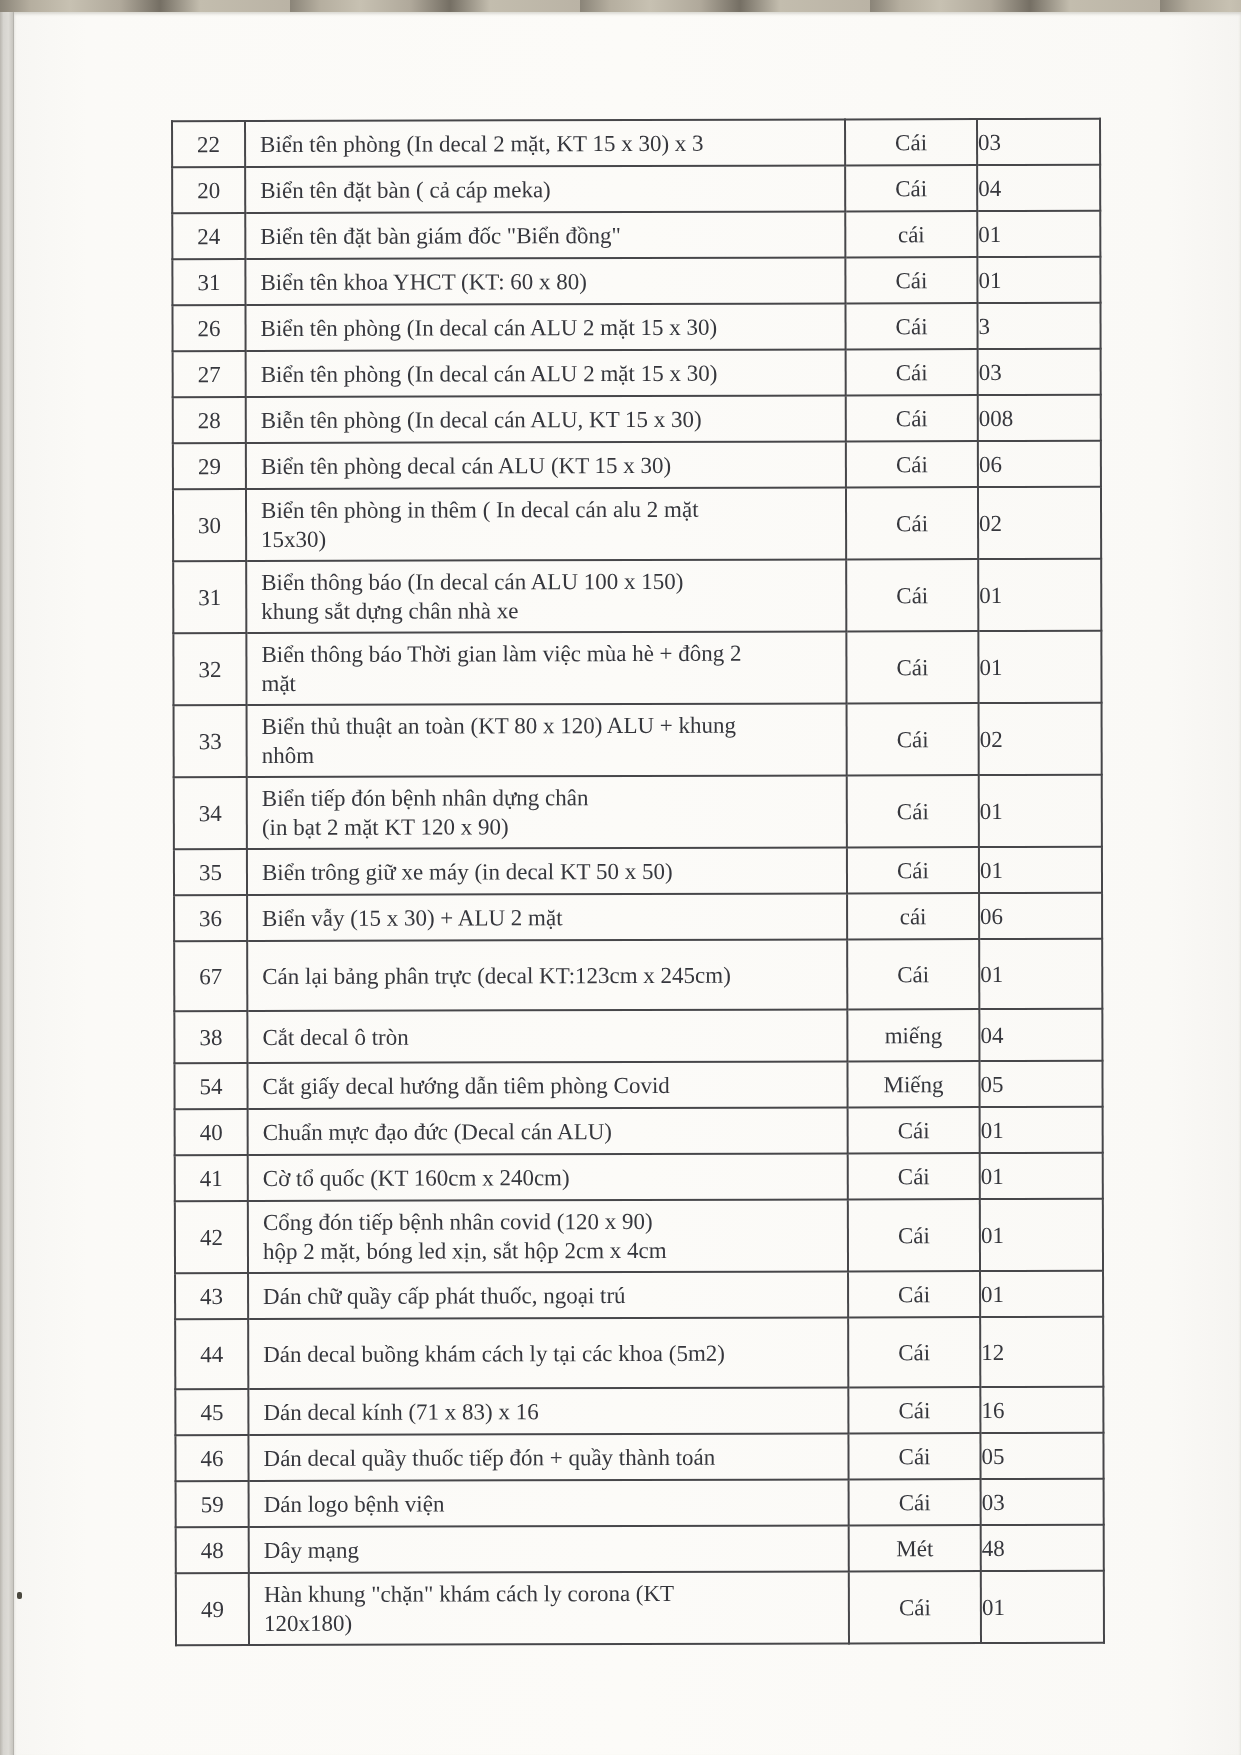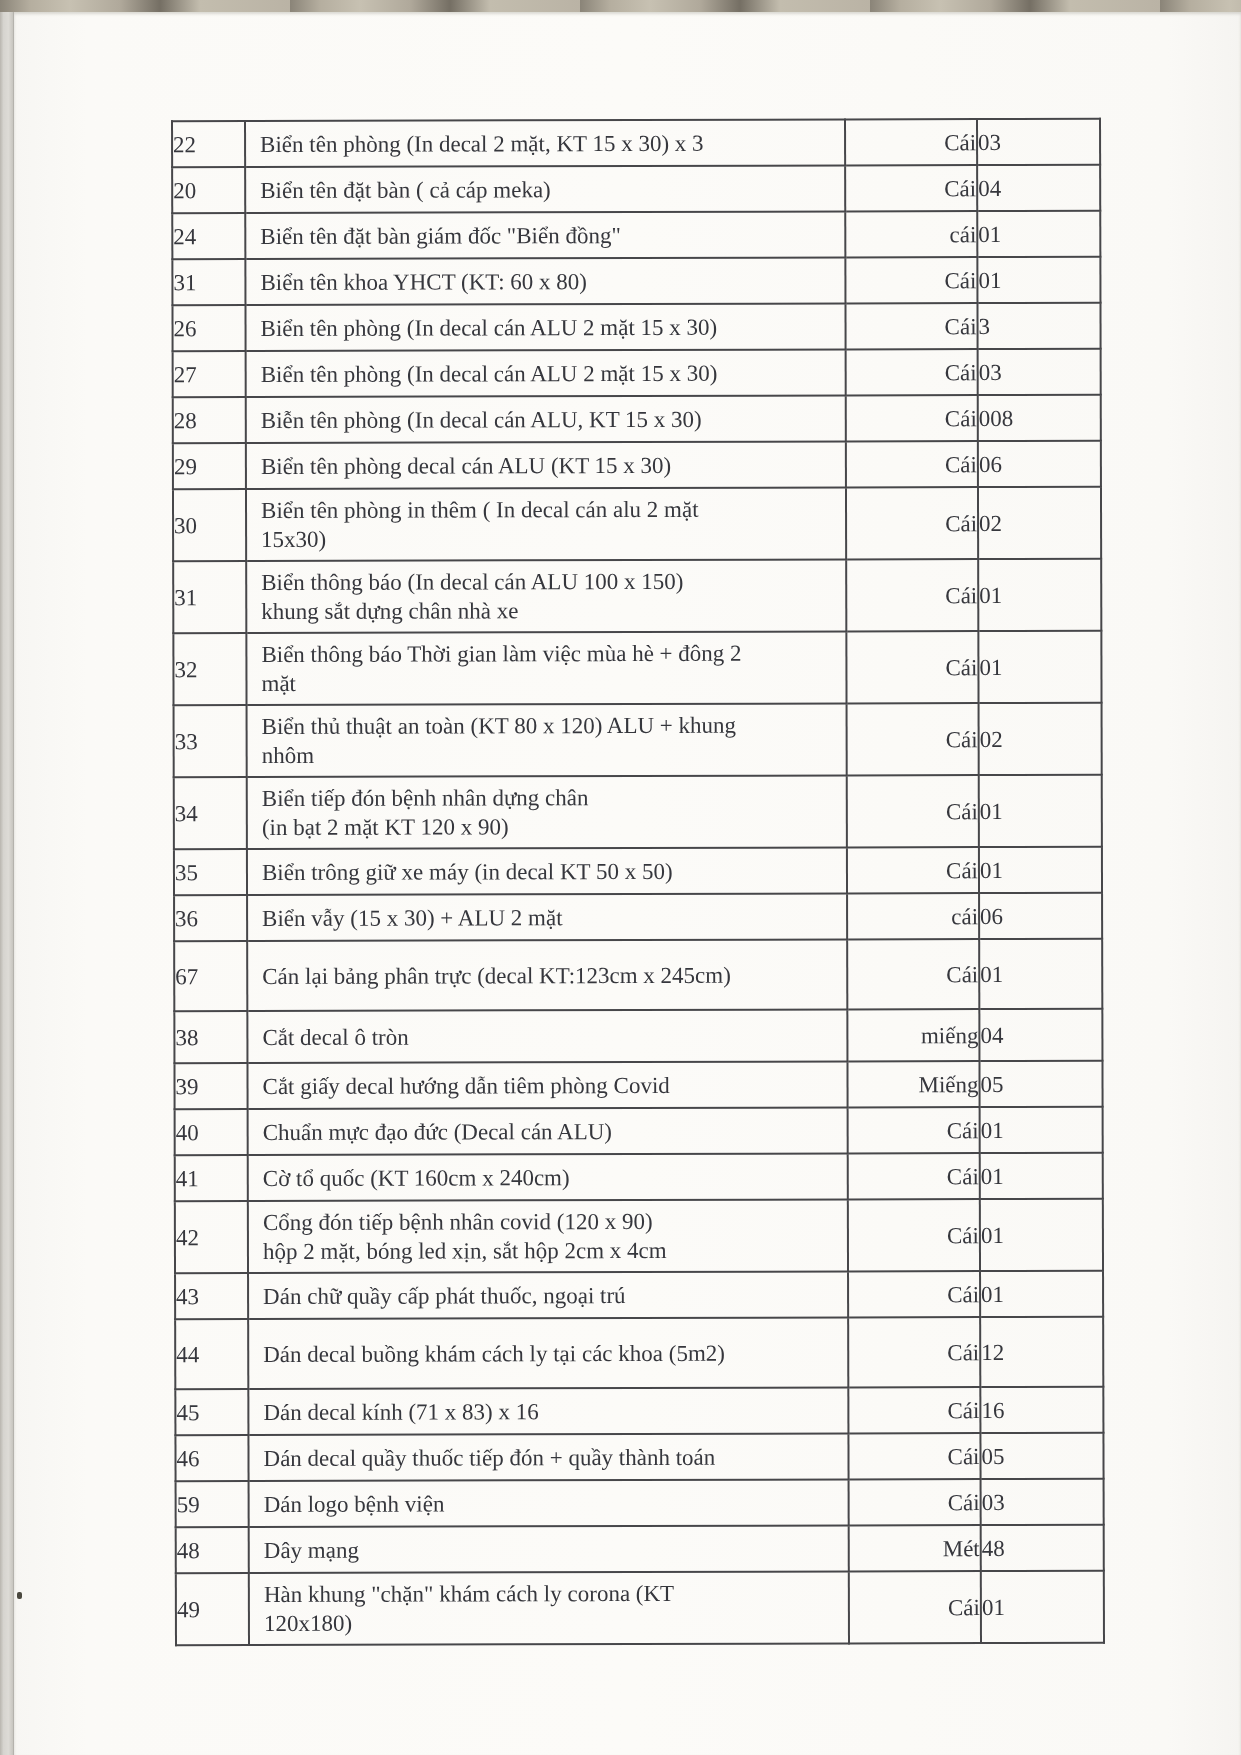--- a/index.html
+++ b/index.html
@@ -53,27 +53,27 @@
   table.items col.c3 { width: 132px; }
   table.items col.c4 { width: 123px; }
   table.items td {
     border: 2px solid #47474a;
     vertical-align: middle;
     color: #36373d;
     font-size: 23px;
     line-height: 29px;
     height: 46px;
   }
-  td.c-no  { text-align: left; }
+  td.c-no  { text-align: center; }
   td.c-desc {
     text-align: left;
     padding: 6px 8px 6px 14px;
     white-space: pre-line;
   }
-  td.c-unit { text-align: right; }
+  td.c-unit { text-align: center; }
   td.c-qty  { text-align: left; }
   
   table.items tr:nth-child(16) td { height: 70px; }
   table.items tr:nth-child(23) td { height: 70px; }
   table.items tr:nth-child(17) td { height: 52px; }
 </style>
 </head>
 <body>
 
 <div class="scan-left-edge"></div>
@@ -191,21 +191,21 @@
         <td class="c-unit">Cái</td>
         <td class="c-qty">01</td>
       </tr>
     <tr>
         <td class="c-no">38</td>
         <td class="c-desc">Cắt decal ô tròn</td>
         <td class="c-unit">miếng</td>
         <td class="c-qty">04</td>
       </tr>
     <tr>
-        <td class="c-no">39</td>
+        <td class="c-no">54</td>
         <td class="c-desc">Cắt giấy decal hướng dẫn tiêm phòng Covid</td>
         <td class="c-unit">Miếng</td>
         <td class="c-qty">05</td>
       </tr>
     <tr>
         <td class="c-no">40</td>
         <td class="c-desc">Chuẩn mực đạo đức (Decal cán ALU)</td>
         <td class="c-unit">Cái</td>
         <td class="c-qty">01</td>
       </tr>

